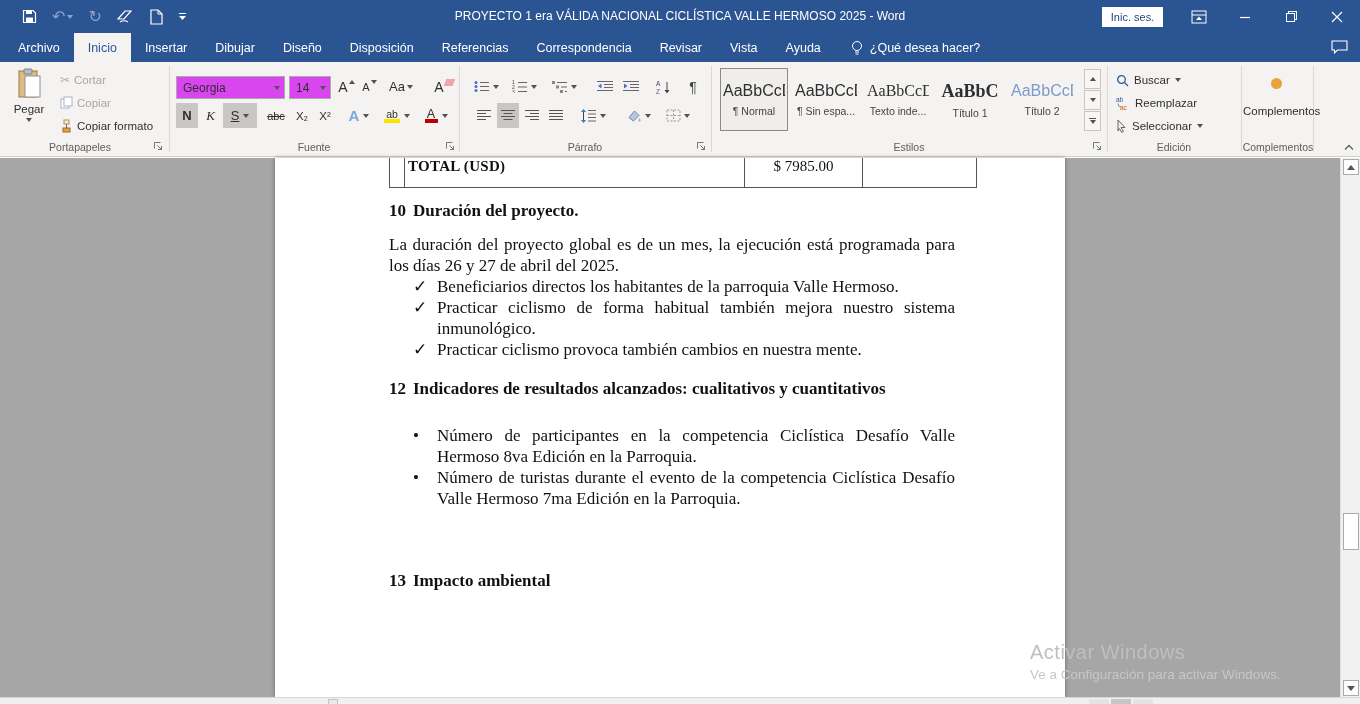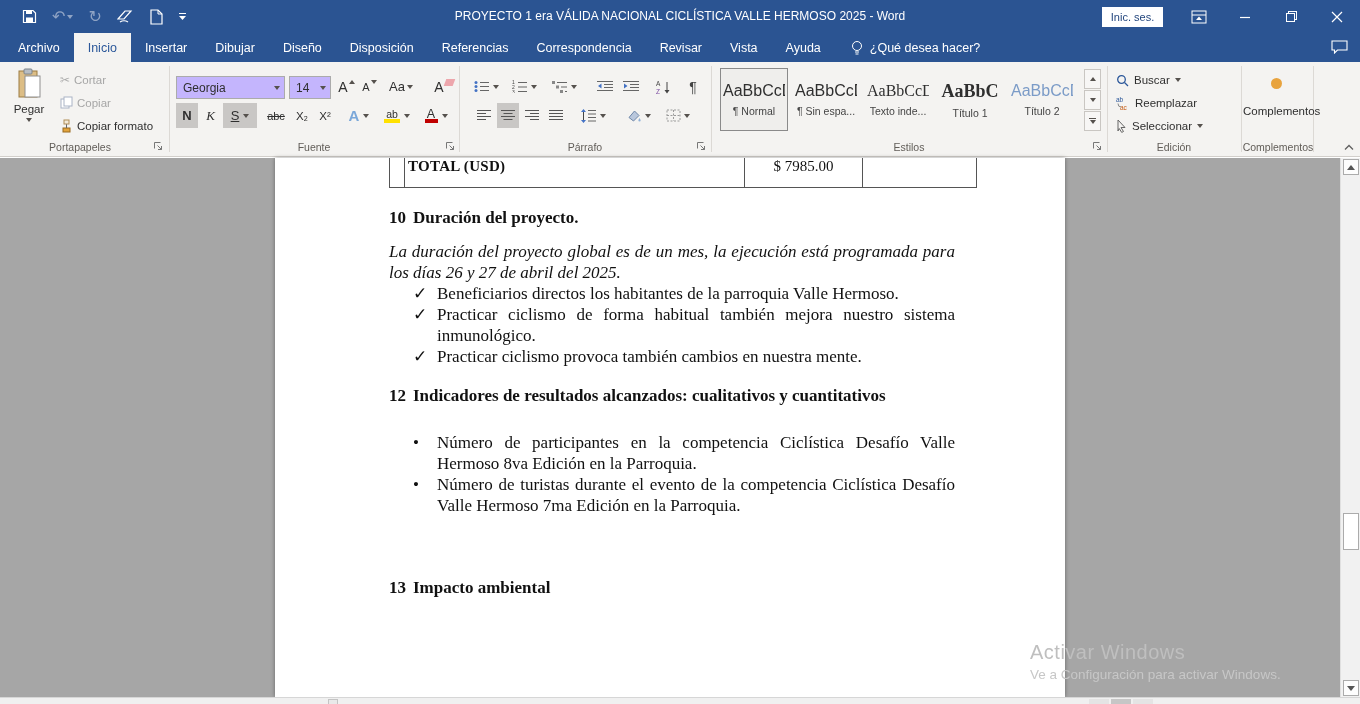--- a/index.html
+++ b/index.html
@@ -25,21 +25,21 @@
 
   
   .ribbon { position:absolute; left:0; top:62px; width:1360px; height:95px; background:#f4f3f1; border-bottom:1px solid #d2cfcb; font-size:11.5px; color:#2f2f2f; }
   .rsep { position:absolute; top:4px; height:86px; width:1px; background:#dcd9d5; }
   .glabel { position:absolute; bottom:3px; font-size:10.5px; color:#615d58; text-align:center; white-space:nowrap; }
   .launcher { position:absolute; bottom:4px; width:11px; height:11px; }
   .rbtn { position:absolute; display:flex; align-items:center; gap:4px; padding:2px 3px; }
   .pressed { background:#c9c7c5; }
   .gray { color:#a6a6a6; }
   .dd { width:0; height:0; border-left:3.5px solid transparent; border-right:3.5px solid transparent; border-top:4px solid #55514d; }
-  .combo { position:absolute; height:23px; background:#c4b5fd; border:1px solid #ababab; display:flex; align-items:center; font-size:12px; }
+  .combo { position:absolute; height:23px; background:#d946ef; border:1px solid #ababab; display:flex; align-items:center; font-size:12px; }
   .combo .val { flex:1; padding-left:6px; white-space:nowrap; overflow:hidden; }
   .combo .dd { margin-right:4px; }
   .glyphbtn { position:absolute; height:25px; display:flex; align-items:center; justify-content:center; font-size:13px; }
   .paste { position:absolute; left:7px; top:6px; width:44px; height:76px; display:flex; flex-direction:column; align-items:center; }
   .paste .lbl { margin-top:4px; font-size:11.5px; }
   .ed-row { position:absolute; left:1116px; display:flex; align-items:center; gap:5px; height:18px; }
   .stylecard { position:absolute; top:6px; width:68px; height:63px; display:flex; flex-direction:column; align-items:center; justify-content:center; gap:5px; }
   .stylecard .prev { font-size:15px; white-space:nowrap; overflow:hidden; max-width:62px; }
   .stylecard .slbl { font-size:10.5px; color:#444; white-space:nowrap; overflow:hidden; max-width:64px; }
   .stylecard.sel { border:1px solid #8a8a8a; background:#efeeec; }
@@ -51,22 +51,22 @@
   .docarea { position:absolute; left:0; top:158px; width:1360px; height:539px; background:#a6a6a6; }
   .page { position:absolute; left:275px; top:0; width:790px; height:539px; background:#fff; box-shadow:0 0 4px rgba(0,0,0,.4); }
   .content { padding:0 110px 0 114px; font-family:"Liberation Serif",serif; color:#111; }
   .doc-table { width:588px; display:flex; border-bottom:1px solid #555; height:30px; }
   .doc-table .c { border-left:1px solid #555; padding-top:0; font-size:15px; }
   .doc-table .c:last-child { border-right:1px solid #555; }
   .c1 { width:15px; } .c2 { width:340px; font-weight:bold; padding-left:3px; letter-spacing:.3px; }
   .c3 { width:118px; text-align:center; } .c4 { width:115px; }
   .h { font-weight:bold; font-size:17px; line-height:18px; }
   .hnum { display:inline-block; width:24px; }
-  .bodytext { font-size:17px; line-height:21px; text-align:justify;font-style:italic; }
-  .h10 { margin:21px 0 14px; } .h11 { margin:16px 0 26px; } .h12 { margin:20px 0 27px; } .h13 { margin:63px 0 14px; }
+  .bodytext { font-size:17px; line-height:21px; text-align:justify; }
+  .h10 { margin:14px 0 14px; } .h11 { margin:16px 0 26px; } .h12 { margin:20px 0 27px; } .h13 { margin:63px 0 14px; }
   .li { position:relative; padding-left:48px; font-size:17px; line-height:21px; }
   .li .mark { position:absolute; left:24px; }
   .li .litext { display:block; text-align:justify; }
 
   .wm { position:absolute; left:1030px; top:641px; font-family:"Liberation Sans",sans-serif; pointer-events:none; }
   .wm .l1 { font-size:20px; color:#bfbfbf; letter-spacing:.5px; }
   .wm .l2 { font-size:13.5px; color:#c7c7c7; margin-top:3px; white-space:nowrap; }
 
   
   .vscroll { position:absolute; right:0; top:0; width:20px; height:539px; background:#f1f1f1; border-left:1px solid #e0e0e0; }

